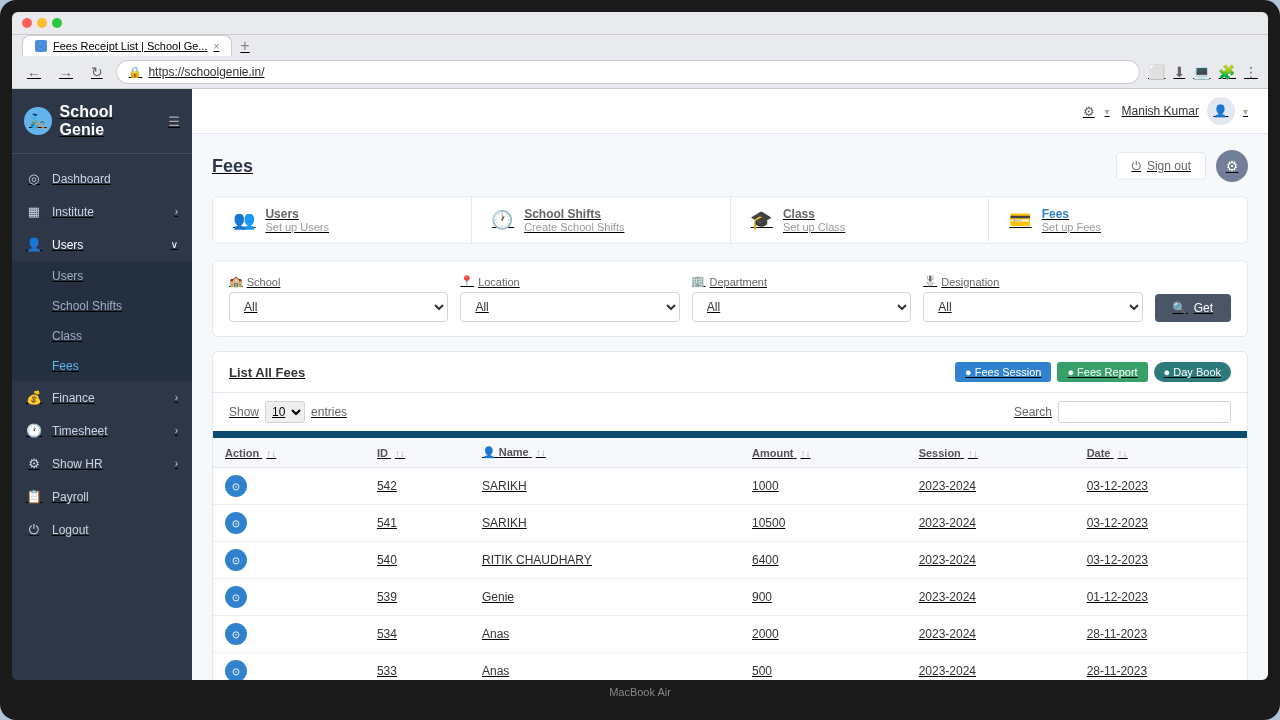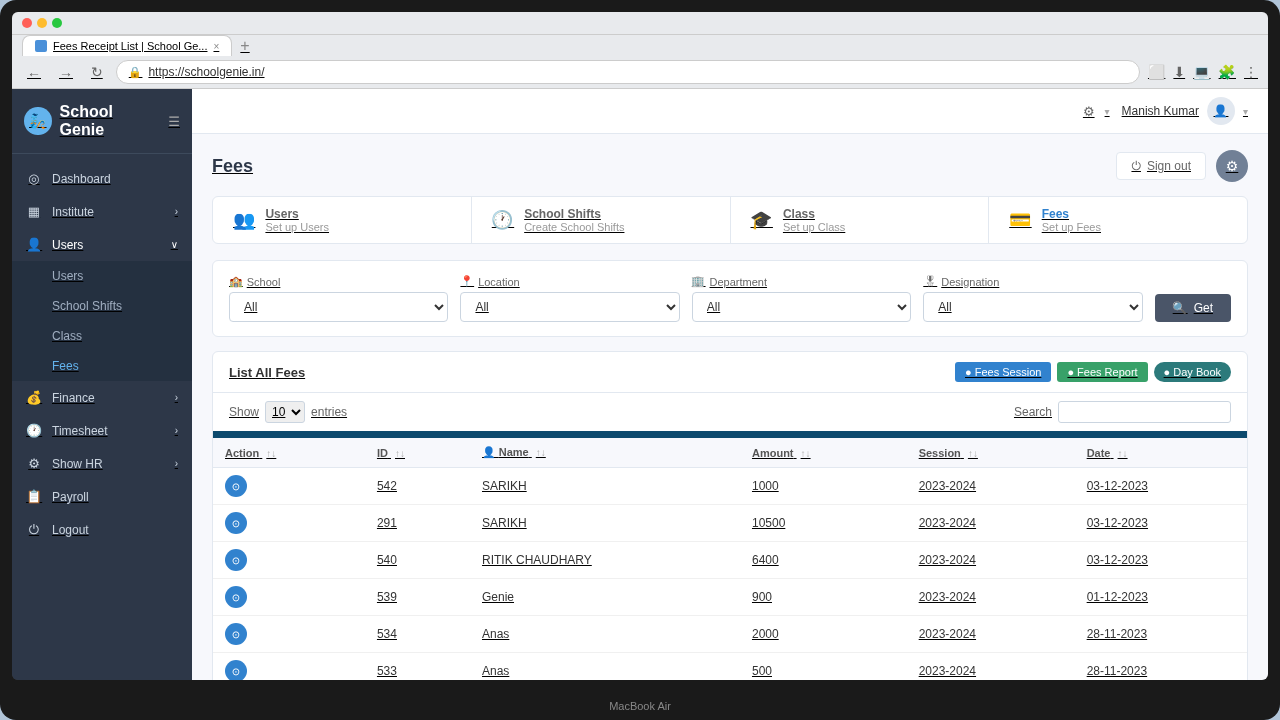--- a/index.html
+++ b/index.html
@@ -305,21 +305,21 @@
       display: inline-flex;
       align-items: center;
       justify-content: center;
       color: #fff;
       font-size: 10px;
       cursor: pointer;
       border: none;
     }
     .laptop-bottom {
       position: absolute;
-      bottom: 8px;
+      bottom: 22px;
       left: 50%;
       transform: translateX(-50%);
       color: #888;
       font-size: 11px;
       white-space: nowrap;
     }
   </style>
 </head>
 <body>
 
@@ -584,21 +584,21 @@
     <td>542</td>
     <td>SARIKH</td>
     <td>1000</td>
     <td>2023-2024</td>
     <td>03-12-2023</td>
   </tr>
                   <tr>
     <td>
       <button class="row-action-btn">⊙</button>
     </td>
-    <td>291</td>
+    <td>541</td>
     <td>SARIKH</td>
     <td>10500</td>
     <td>2023-2024</td>
     <td>03-12-2023</td>
   </tr>
                   <tr>
     <td>
       <button class="row-action-btn">⊙</button>
     </td>
     <td>540</td>

